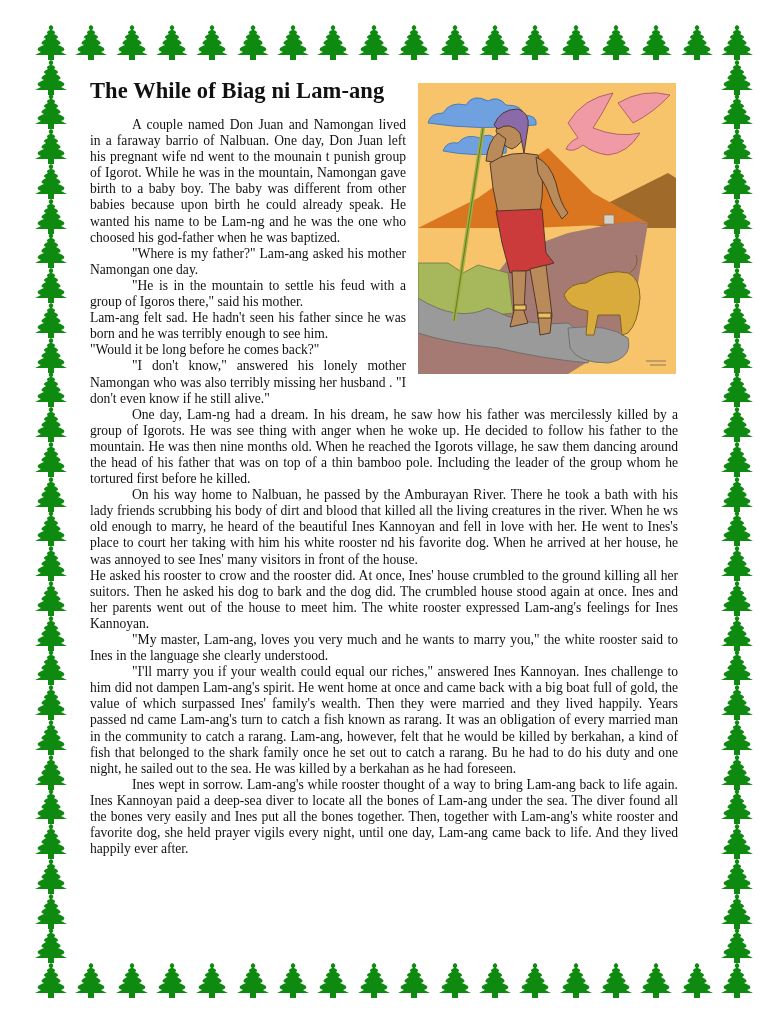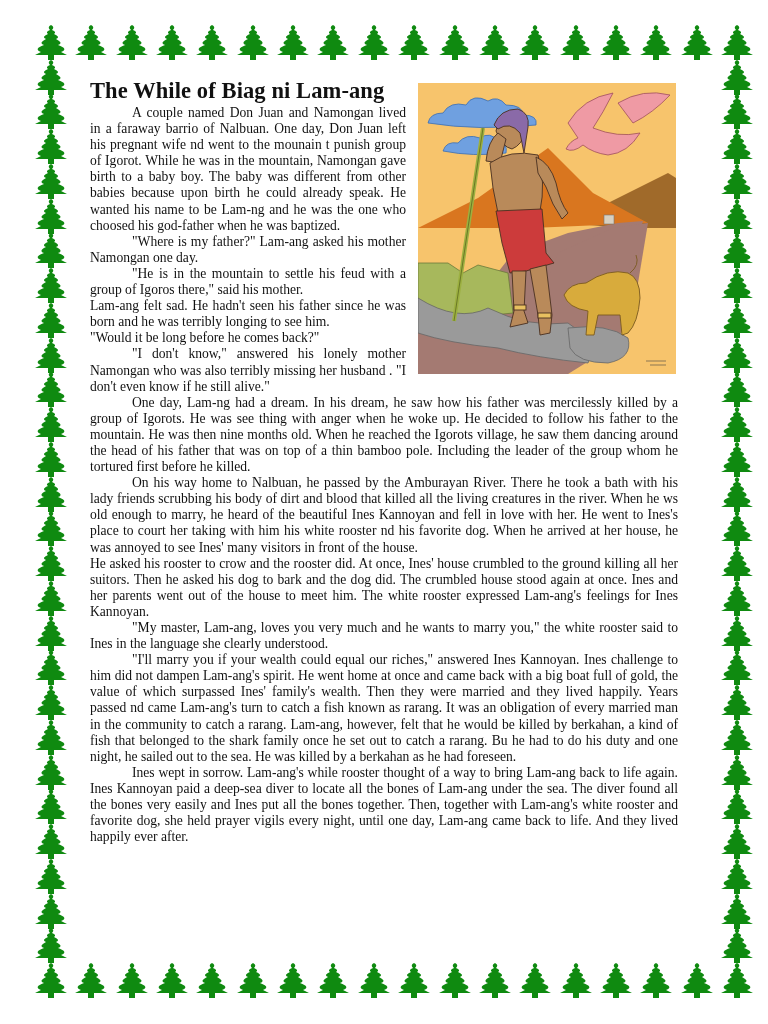--- a/index.html
+++ b/index.html
@@ -5,21 +5,21 @@
   html, body { margin:0; padding:0; background:#ffffff; }
   body { width:768px; height:1024px; position:relative; overflow:hidden; font-family:"Liberation Serif", "DejaVu Serif", serif; color:#111; }
   .border-layer { position:absolute; left:0; top:0; width:768px; height:1024px; pointer-events:none; }
   .tree { position:absolute; width:40px; height:37px; }
   .page { position:absolute; left:90px; top:77px; width:588px; }
   h1.title { margin:0; font-size:22.5px; font-weight:bold; line-height:28px; font-family:"Liberation Serif", serif; letter-spacing:0.1px; }
   .text { font-size:13.6px; line-height:16.1px; text-align:justify; }
   .text p { margin:0; }
   .ind { text-indent:42px; }
   .narrow { width:316px; }
-  .top-block { margin-top:0; }
+  .top-block { margin-top:12px; }
   .illus { position:absolute; left:418px; top:83px; width:258px; height:291px; }
 </style>
 </head>
 <body>
 
 <div class="border-layer" id="border">
     <div class="tree" style="left: 31px; top: 24px;"><svg width="40" height="37" viewBox="0 0 40 37">
         <path d="M20,1 Q24,3 21,6 Q26,8 23,10 Q30,13 25,15 Q33,19 27,21 Q38,25 30,28 L36,31 L23,31 L23,36 L17,36 L17,31 L4,31 L10,28 Q2,25 13,21 Q7,19 15,15 Q10,13 17,10 Q14,8 19,6 Q16,3 20,1 Z" fill="#0f8a10"></path>
       </svg></div>
     <div class="tree" style="left: 31px; top: 962px;"><svg width="40" height="37" viewBox="0 0 40 37">
@@ -345,21 +345,21 @@
     <line x1="232" y1="282" x2="248" y2="282" stroke="#444" stroke-width="0.6"></line>
   </svg>
 </div>
 
 <div class="page">
   <h1 class="title">The While of Biag ni Lam-ang</h1>
   <div class="text narrow top-block">
     <p class="ind">A couple named Don Juan and Namongan lived in a faraway barrio of Nalbuan. One day, Don Juan left his pregnant wife nd went to the mounain t punish group of Igorot. While he was in the mountain, Namongan gave birth to a baby boy. The baby was different from other babies because upon birth he could already speak. He wanted his name to be Lam-ng and he was the one who choosed his god-father when he was baptized.</p>
     <p class="ind">"Where is my father?" Lam-ang asked his mother Namongan one day.</p>
     <p class="ind">"He is in the mountain to settle his feud with a group of Igoros there," said his mother.</p>
-    <p>Lam-ang felt sad. He hadn't seen his father since he was born and he was terribly longing to see him.</p>
+    <p>Lam-ang felt sad. He hadn't seen his father since he was born and he was terribly enough to see him.</p>
     <p>"Would it be long before he comes back?"</p>
     <p class="ind">"I don't know," answered his lonely mother Namongan who was also terribly missing her husband . "I don't even know if he still alive."</p>
   </div>
   <div class="text">
     <p class="ind">One day, Lam-ng had a dream. In his dream, he saw how his father was mercilessly killed by a group of Igorots. He was see thing with anger when he woke up. He decided to follow his father to the mountain. He was then nine months old. When he reached the Igorots village, he saw them dancing around the head of his father that was on top of a thin bamboo pole. Including the leader of the group whom he tortured first before he killed.</p>
     <p class="ind">On his way home to Nalbuan, he passed by the Amburayan River. There he took a bath with his lady friends scrubbing his body of dirt and blood that killed all the living creatures in the river. When he ws old enough to marry, he heard of the beautiful Ines Kannoyan and fell in love with her. He went to Ines's place to court her taking with him his white rooster nd his favorite dog. When he arrived at her house, he was annoyed to see Ines' many visitors in front of the house.</p>
     <p>He asked his rooster to crow and the rooster did. At once, Ines' house crumbled to the ground killing all her suitors. Then he asked his dog to bark and the dog did. The crumbled house stood again at once. Ines and her parents went out of the house to meet him. The white rooster expressed Lam-ang's feelings for Ines Kannoyan.</p>
     <p class="ind">"My master, Lam-ang, loves you very much and he wants to marry you," the white rooster said to Ines in the language she clearly understood.</p>
     <p class="ind">"I'll marry you if your wealth could equal our riches," answered Ines Kannoyan. Ines challenge to him did not dampen Lam-ang's spirit. He went home at once and came back with a big boat full of gold, the value of which surpassed Ines' family's wealth. Then they were married and they lived happily. Years passed nd came Lam-ang's turn to catch a fish known as rarang. It was an obligation of every married man in the community to catch a rarang. Lam-ang, however, felt that he would be killed by berkahan, a kind of fish that belonged to the shark family once he set out to catch a rarang. Bu he had to do his duty and one night, he sailed out to the sea. He was killed by a berkahan as he had foreseen.</p>
     <p class="ind">Ines wept in sorrow. Lam-ang's while rooster thought of a way to bring Lam-ang back to life again. Ines Kannoyan paid a deep-sea diver to locate all the bones of Lam-ang under the sea. The diver found all the bones very easily and Ines put all the bones together. Then, together with Lam-ang's white rooster and favorite dog, she held prayer vigils every night, until one day, Lam-ang came back to life. And they lived happily ever after.</p>

